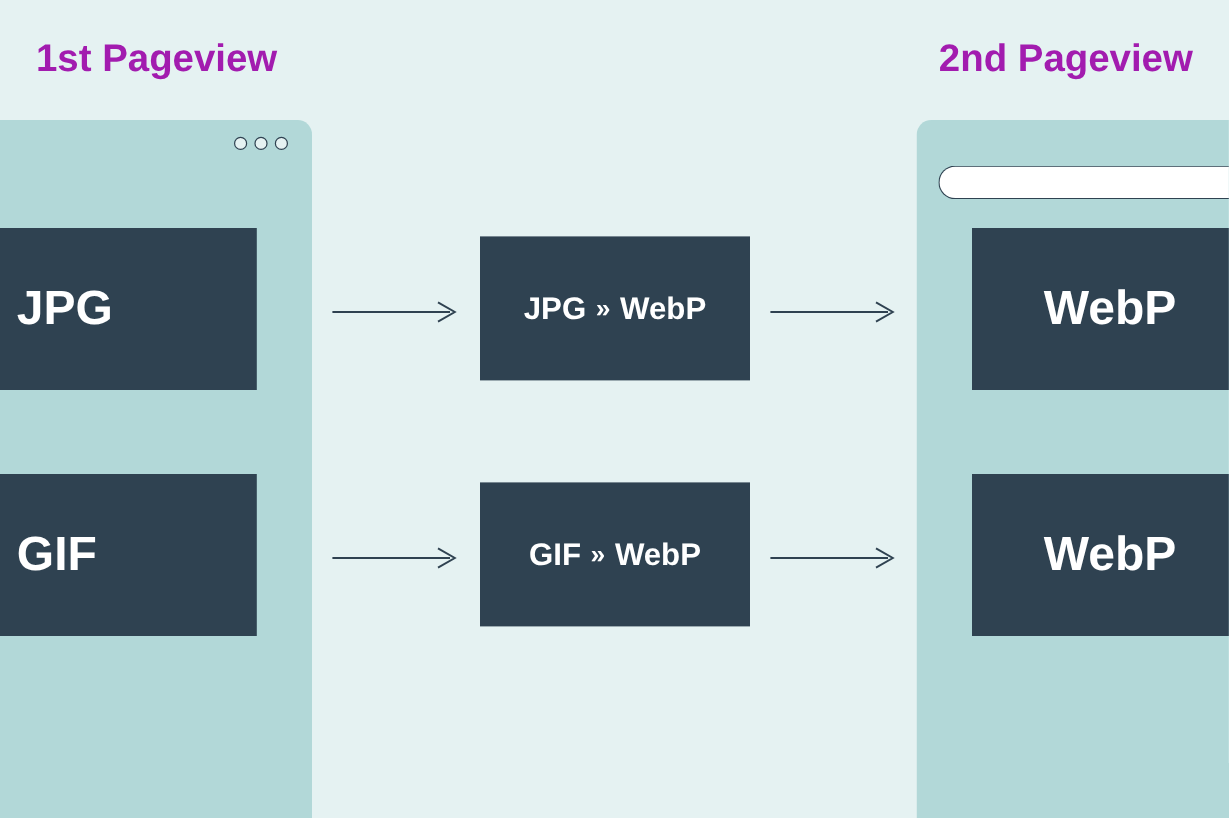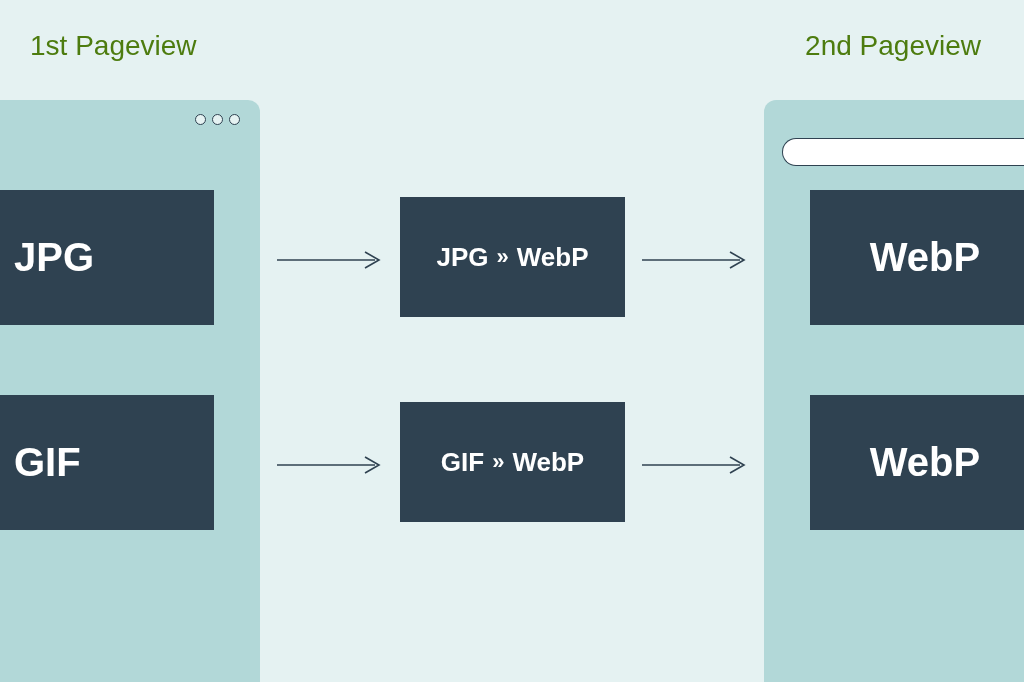--- a/index.html
+++ b/index.html
@@ -9,26 +9,26 @@
     width: 1024px;
     height: 682px;
     background: #e5f2f2;
     font-family: -apple-system, BlinkMacSystemFont, "Segoe UI", Helvetica, Arial, sans-serif;
     position: relative;
     overflow: hidden;
   }
 
   .heading {
     position: absolute;
-    font-size: 28px;
-    font-weight: 400;
-    color: #4d7c0f;
+    font-size: 32px;
+    font-weight: 700;
+    color: #a21caf;
   }
   .heading-left { left: 30px; top: 30px; }
-  .heading-right { right: 43px; top: 30px; }
+  .heading-right { right: 30px; top: 30px; }
 
   .browser-window {
     position: absolute;
     background: #b2d8d8;
     border-radius: 12px 12px 0 0;
     top: 100px;
     bottom: 0;
   }
   .browser-left {
     left: -30px;

